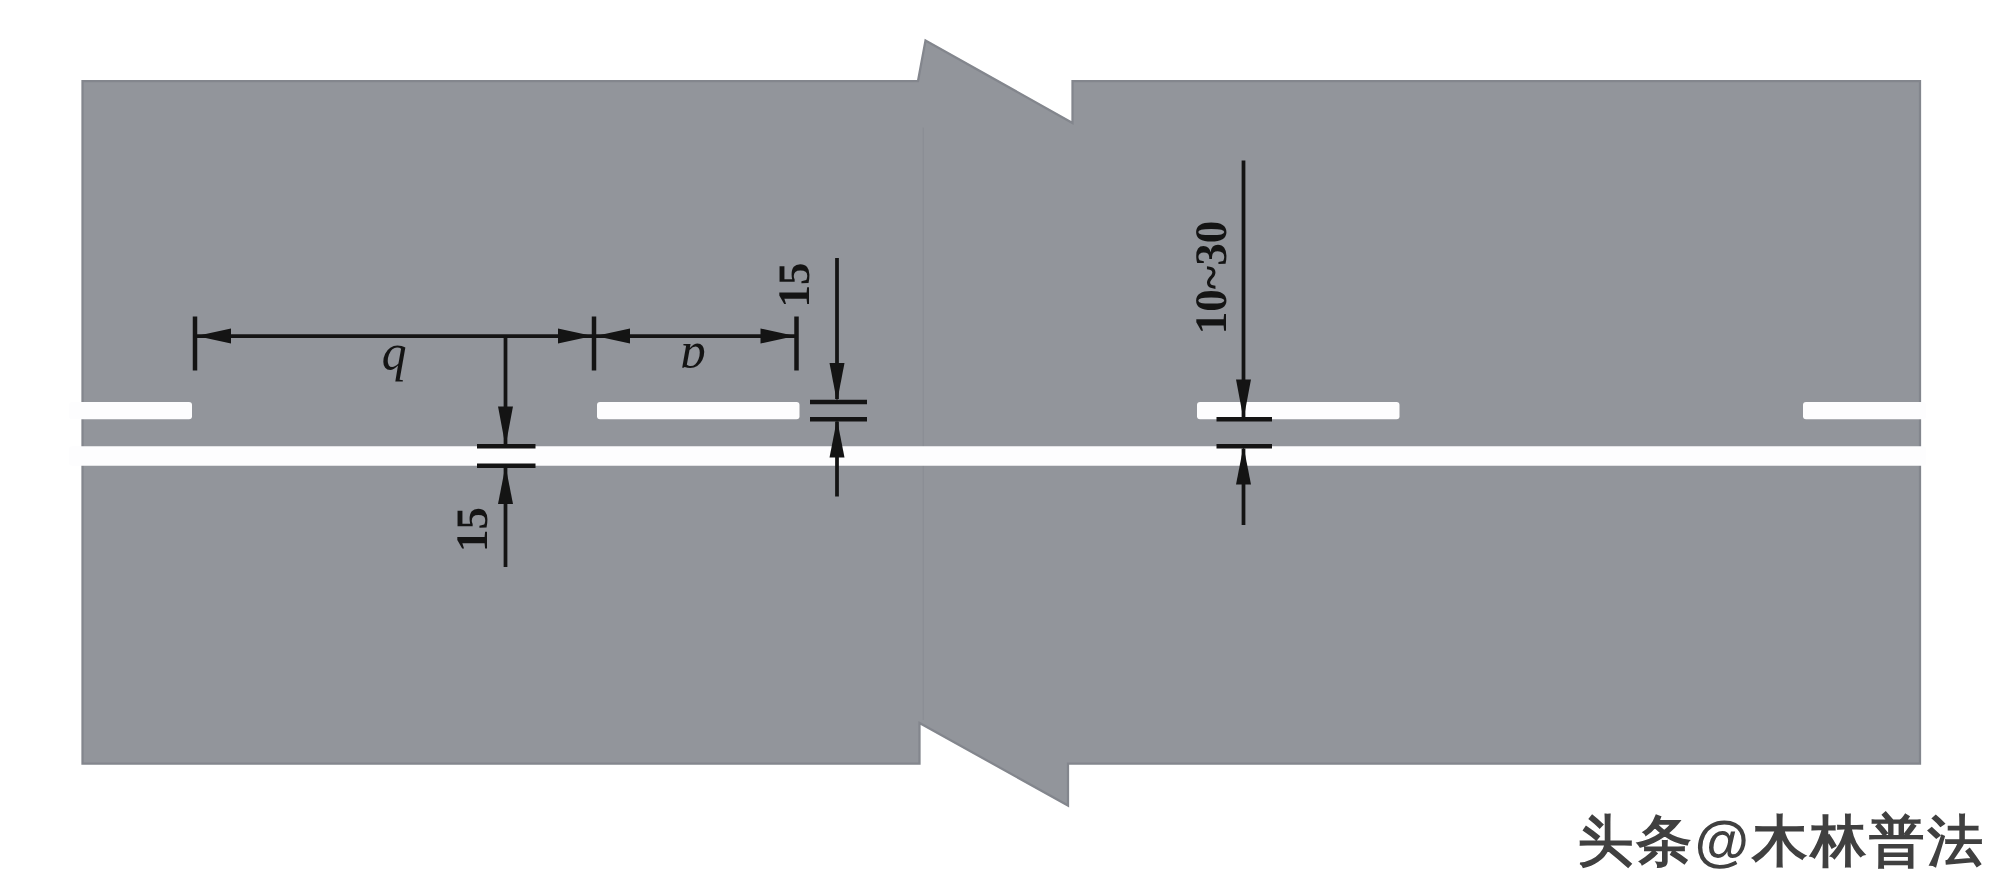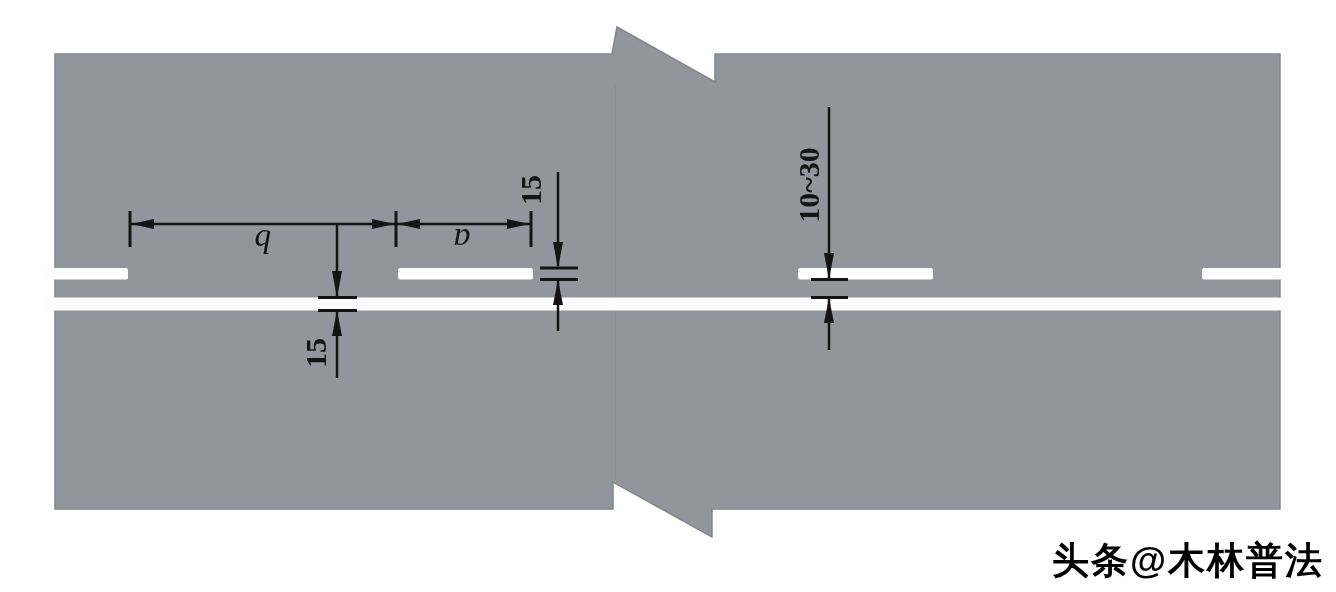--- a/index.html
+++ b/index.html
@@ -22,21 +22,21 @@
   .dim-letter {
     font-family:"Liberation Serif", serif;
     font-style:italic;
     font-size:34px;
   }
   .watermark {
     position:absolute;
     right:12px; bottom:6px;
     font-size:37px;
     font-weight:bold;
-    color:#000000;
+    color:#404040;
     letter-spacing:2px;
     white-space:nowrap;
   }
 </style>
 </head>
 <body>
 
 <div class="canvas">
 
   <svg width="1336" height="592" viewBox="0 0 1336 592">

